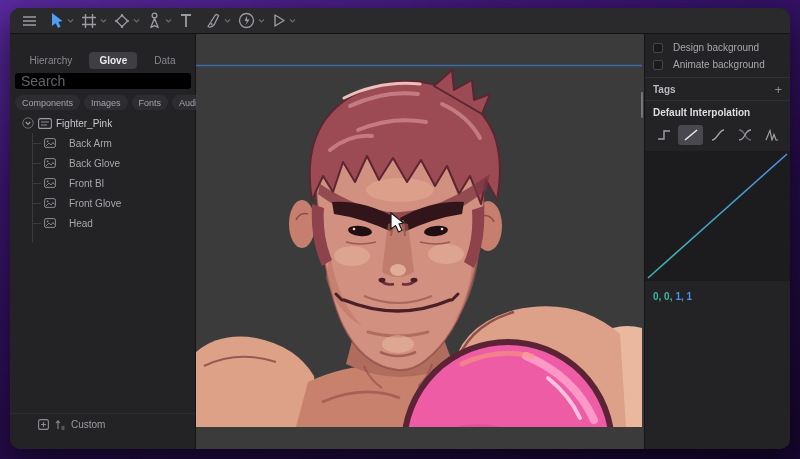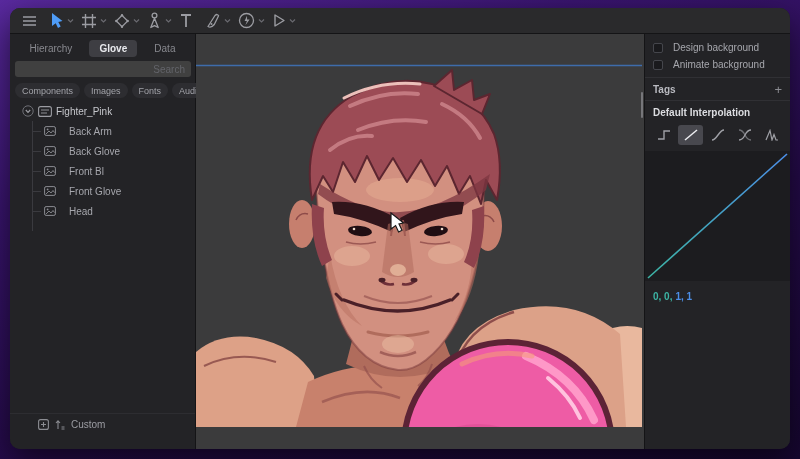--- a/index.html
+++ b/index.html
@@ -42,27 +42,27 @@
     font-size: 10px; color: #8f9096; border-radius: 3px; }
   .seg.active { background: #4a4a50; color: #f0f0f3; font-weight: bold; }
 
   
   .main { flex: 1; display: flex; min-height: 0; }
   .panel { background: #232326; position: relative; }
   .panel.left { width: 186px; border-right: 1px solid #141416; }
   .panel.right { width: 146px; border-left: 1px solid #141416; }
 
   
-  .lp-tabs { height: 22px; margin-top: 3px; display: flex; align-items: center;
+  .lp-tabs { height: 22px; margin-top: 15px; display: flex; align-items: center;
     justify-content: space-around; padding: 0 6px; }
   .lp-tab { font-size: 10px; color: #88898f; padding: 3px 10px; border-radius: 4px; }
   .lp-tab.active { background: #3e3e43; color: #e9eaee; font-weight: bold; }
-  .search { display: block; width: 176px; margin: 2px 5px 0; height: 16px; background: #404040;
-    border: none; border-radius: 3px; color: #9b9ca2; font-size: 10px; padding: 0 6px;
-    font-family: inherit; text-align: right; }
+  .search { display: block; width: 176px; margin: 2px 5px 0; height: 16px; background: #000000;
+    border: none; border-radius: 3px; color: #9b9ca2; font-size: 14px; padding: 0 6px;
+    font-family: inherit; }
   .search::placeholder { color: #63646a; }
   .asset-tabs { display: flex; align-items: center; gap: 4px; margin: 5px 5px 0; height: 17px; }
   .apill { background: #2d2d31; color: #a2a3a9; font-size: 9px; padding: 2.5px 7px;
     border-radius: 8px; white-space: nowrap; }
   .asset-icons { margin-left: auto; display: flex; align-items: center; gap: 7px; padding-right: 3px; }
   .tree { margin-top: 2px; position: relative; }
   .trow { height: 20px; display: flex; align-items: center; font-size: 10px; position: relative; }
   .trow.root { padding-left: 12px; color: #c6c7cc; gap: 4px; }
   .trow.child { padding-left: 34px; color: #a6a7ad; gap: 13px; }
   .guide-v { position: absolute; left: 22px; top: 20px; width: 1px; height: 110px; background: #3a3a3f; }

